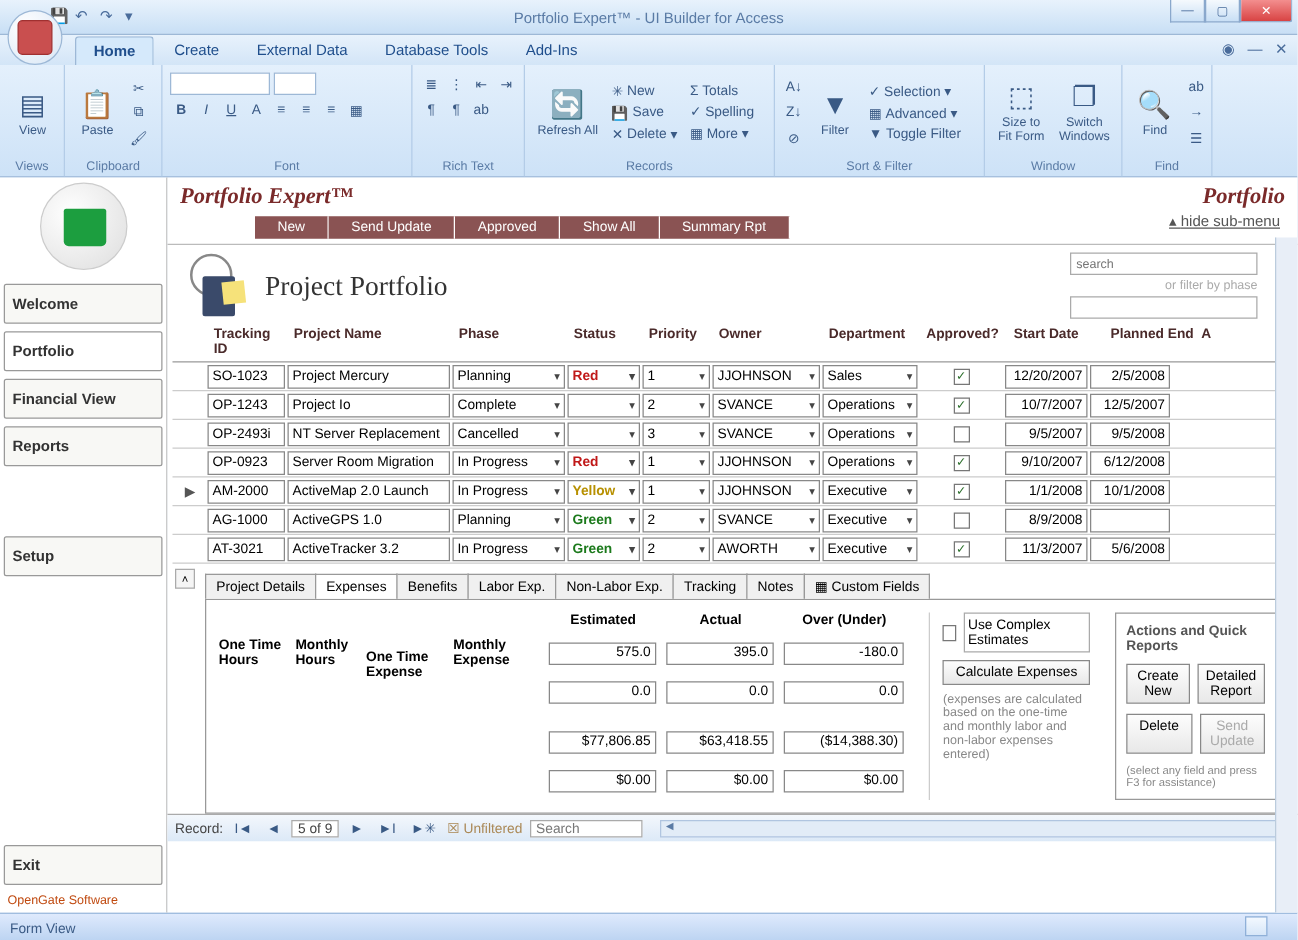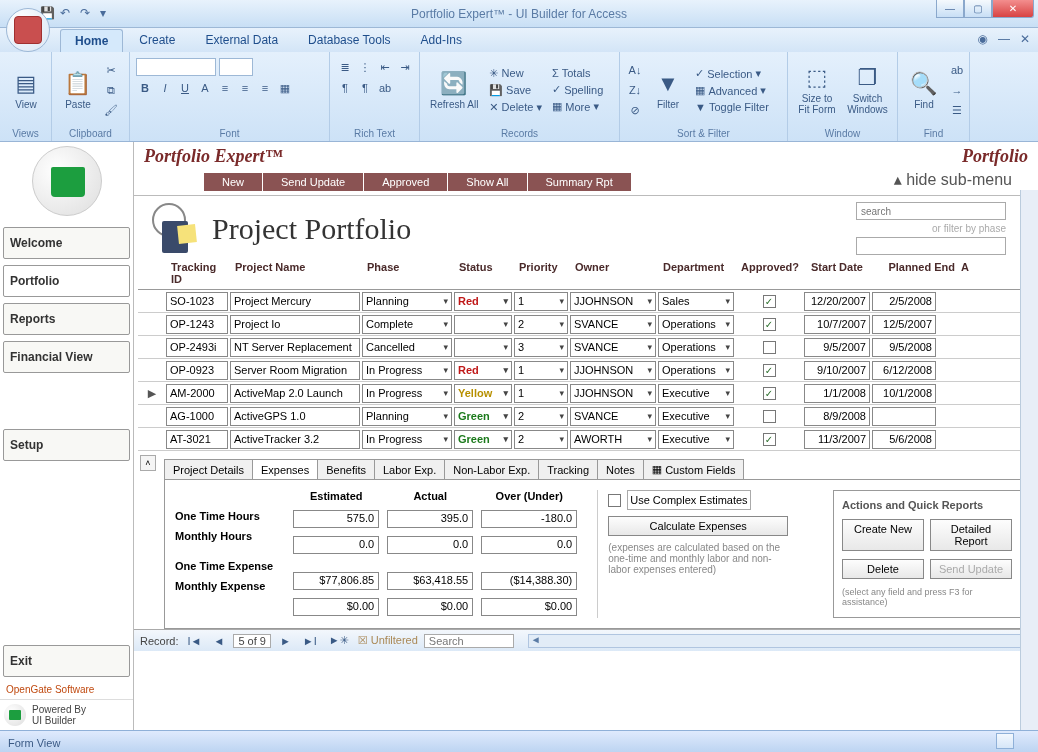--- a/index.html
+++ b/index.html
@@ -51,28 +51,28 @@
 .nav-powered .pwlogo { width:22px; height:22px; border-radius:50%; background:radial-gradient(circle at 35% 35%,#fff,#ddd); position:relative; }
 .nav-powered .pwlogo::after{content:"";position:absolute;left:5px;top:6px;width:12px;height:10px;background:#1c9e3f;border-radius:1px;}
 
 
 .main { flex:1; background:#fff; display:flex; flex-direction:column; position: relative; }
 .main-top { display:flex; justify-content:space-between; align-items:flex-start; padding:4px 10px 0; }
 .page-brand { color:#7a2a2a; font-family: Georgia, serif; font-size:18px; font-weight:bold; font-style:italic; }
 .page-brand-r { color:#7a2a2a; font-family:Georgia,serif; font-size:18px; font-weight:bold; font-style:italic; }
 .brown-tabs { display:flex; gap:0; margin:6px 0 2px 70px; }
 .brown-tab { background:#8a5353; color:#fff; padding:3px 18px; font-size:11px; border-right:1px solid #fff; }
-.hide-submenu { position:absolute; right:26px; top:28px; font-size:16px; color:#555; }
+.hide-submenu { position:absolute; right:14px; top:28px; font-size:12px; color:#555; text-decoration:underline; }
 .divider { border-top:1px solid #bbb; margin:2px 0 6px; }
 .portfolio-header { display:flex; align-items:center; gap:12px; padding:0 14px; }
 .ph-icon { width:52px; height:52px; position:relative; }
 .ph-icon .clock { width:34px; height:34px; border:2px solid #888; border-radius:50%; background:#fff; position:absolute; left:4px; top:0; }
 .ph-icon .calc { width:26px; height:32px; background:#3a4a6a; position:absolute; left:14px; top:18px; border-radius:2px; }
 .ph-icon .note { width:18px; height:18px; background:#f6e27a; position:absolute; left:30px; top:22px; transform:rotate(-6deg); }
-.ph-title { font-family: Verdana; font-size:30px; color:#333; }
+.ph-title { font-family: Verdana; font-size:22px; color:#333; }
 .search-area { margin-left:auto; display:flex; flex-direction:column; gap:3px; align-items:flex-end; padding-right:18px; }
 .search-box { width:150px; height:18px; border:1px solid #aaa; font-size:10px; padding:1px 4px; color:#aaa; background:#fff; }
 .filter-lbl { font-size:10px; color:#aaa; }
 .filter-combo { width:150px; height:18px; border:1px solid #aaa; background:#fff; }
 
 
 .grid { margin:6px 4px 0 4px; }
 .grid-head { display:flex; font-weight:bold; color:#4a2a2a; font-size:11px; padding:0 0 4px 30px; }
 .gh { padding:0 3px; }
 .gh-track{width:64px;} .gh-proj{width:132px;} .gh-phase{width:92px;} .gh-status{width:60px;} .gh-prio{width:56px;} .gh-owner{width:88px;} .gh-dept{width:78px;} .gh-appr{width:70px;} .gh-start{width:68px;} .gh-end{width:82px;text-align:right;} .gh-a{width:12px;}
@@ -87,21 +87,21 @@
 .chk { width:13px; height:13px; border:1px solid #777; background:#fff; display:flex; align-items:center; justify-content:center; font-size:10px; color:#2a6e2a; }
 .red{color:#c01818;font-weight:bold;}.yellow{color:#b79000;font-weight:bold;}.green{color:#1c7a1c;font-weight:bold;}
 
 
 .detail-area { margin:8px 6px 0 30px; position:relative; }
 .collapse-btn { position:absolute; left:-24px; top:-4px; width:16px; height:16px; border:1px solid #aaa; display:flex; align-items:center; justify-content:center; font-size:9px; background:#f5f5f5; }
 .dtabs { display:flex; }
 .dtab { border:1px solid #999; border-bottom:none; padding:3px 8px; font-size:11px; background:#f0f0f0; margin-right:-1px; display:flex; align-items:center; gap:3px; }
 .dtab.active { background:#fff; position:relative; z-index:2; }
 .dtab-body { border:1px solid #999; padding:10px; background:#fff; display:flex; gap:20px; min-height:150px; }
-.exp-labels { display:flex; flex-direction:column; gap:8px; padding-top:20px; font-size:11px; font-weight:bold; }
+.exp-labels { display:flex; flex-direction:row; gap:8px; padding-top:20px; font-size:11px; font-weight:bold;justify-content:flex-end; }
 .exp-grid { display:grid; grid-template-columns:86px 86px 96px; gap:6px 8px; }
 .exp-grid .hdr { font-weight:bold; font-size:11px; text-align:center; }
 .exp-grid .val { border:1px solid #888; height:18px; text-align:right; padding:1px 4px; font-size:11px; }
 .exp-side { display:flex; flex-direction:column; gap:6px; padding-left:10px; border-left:1px solid #ccc; }
 .exp-side .chkrow { display:flex; align-items:center; gap:6px; }
 .lbtn { border:1px solid #888; background:linear-gradient(#fdfdfd,#e8e8e8); padding:3px 2px; font-size:11px; }
 .exp-note { font-size:10px; color:#888; max-width:180px; }
 .actions-box { border:1px solid #999; padding:8px; margin-left:auto; display:flex; flex-direction:column; gap:8px; width:188px; }
 .actions-box .atitle { font-weight:bold; font-size:11px; color:#555; }
 .actions-box .arow { display:flex; gap:6px; }
@@ -291,35 +291,28 @@
     </div>
     <div class="ribbon-group-label">Find</div>
   </div>
 </div>
 
 <div class="workarea">
   <div class="leftnav">
     <div class="brand-logo"></div>
     <div class="navbtn">Welcome</div>
     <div class="navbtn active">Portfolio</div>
+    <div class="navbtn">Financial View</div>
     <div class="navbtn">Reports</div>
-    <div class="navbtn">Financial View</div>
     <div style="height:50px;"></div>
     <div class="navbtn">Setup</div>
     <div class="nav-spacer"></div>
     <div class="navbtn">Exit</div>
     <div class="nav-footer">
       <span style="color:#c04a10;">OpenGate Software</span>
-    </div>
-    <div class="nav-powered">
-      <div class="pwlogo"></div>
-      <div>
-          <div>Powered By</div>
-          <div>UI Builder</div>
-        </div>
     </div>
   </div>
 
   <div class="main">
     <div class="main-top">
       <div class="page-brand">Portfolio Expert™</div>
       <div class="page-brand-r">Portfolio</div>
     </div>
     <div class="brown-tabs">
       <div class="brown-tab">New</div>

